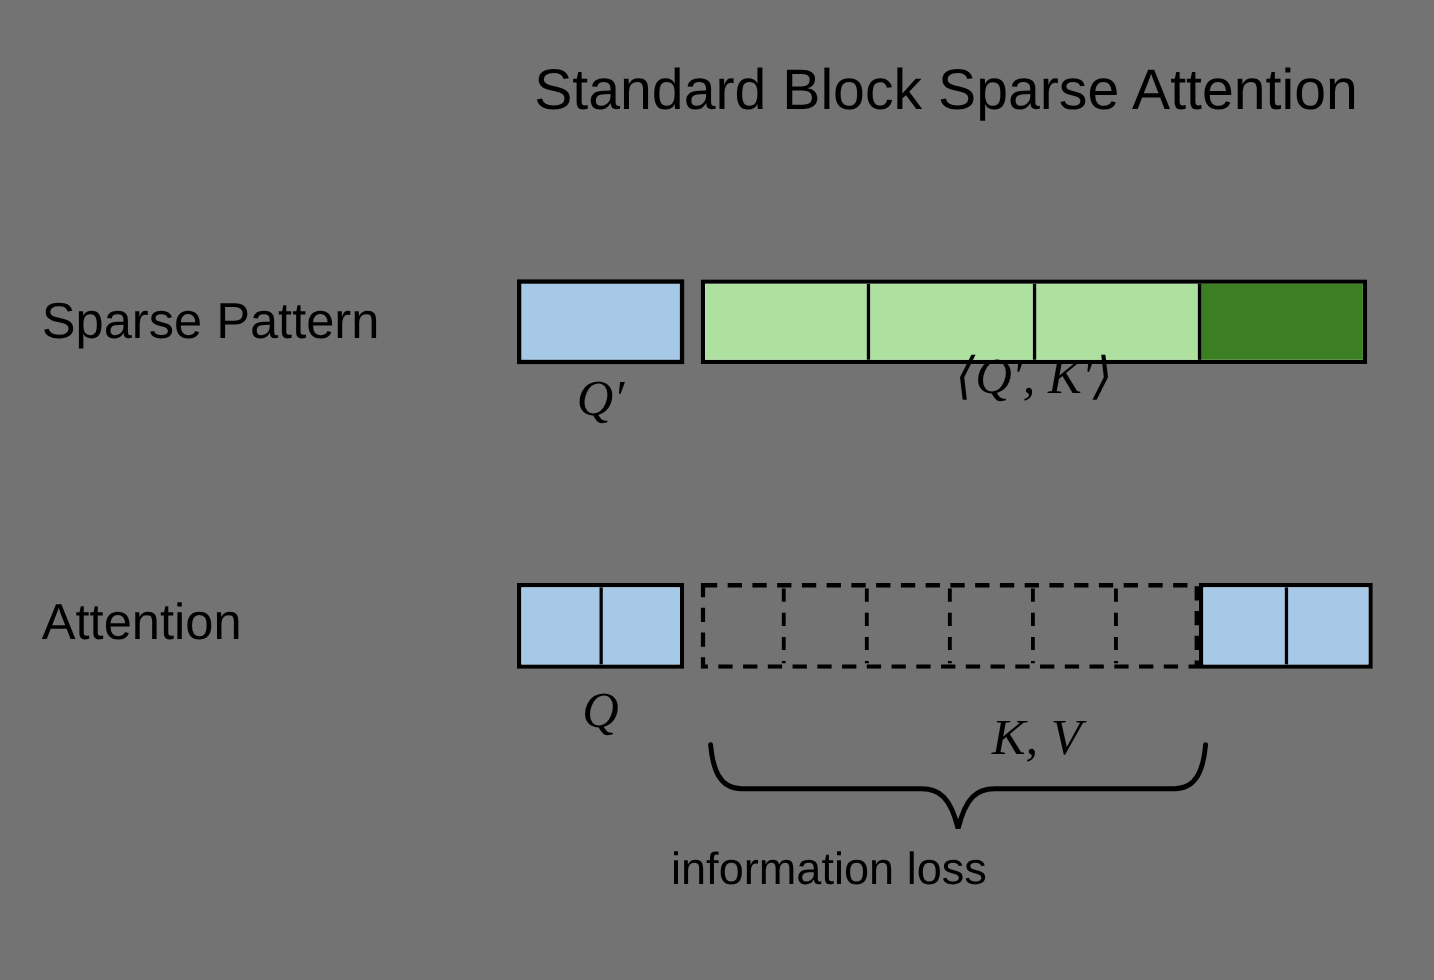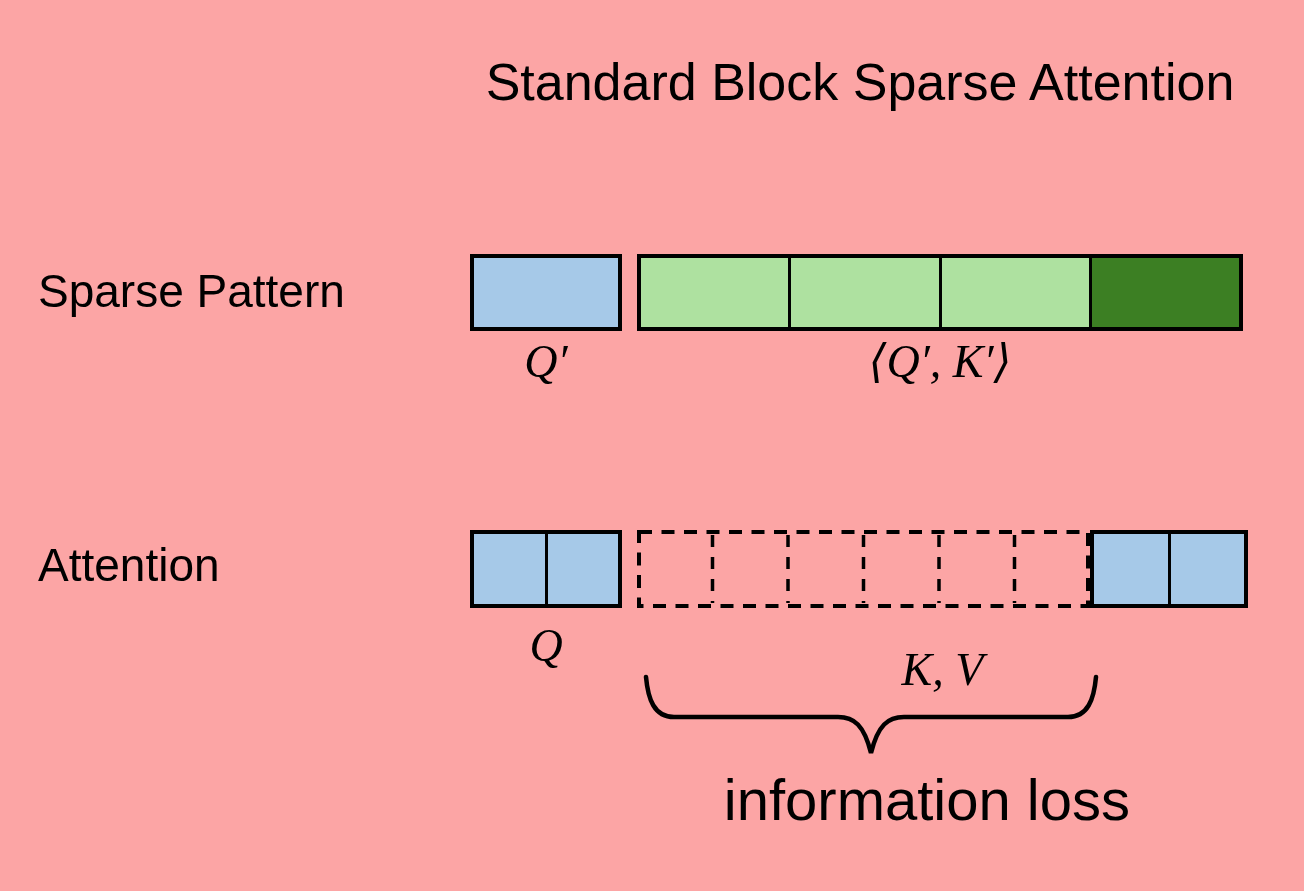--- a/index.html
+++ b/index.html
@@ -1,35 +1,35 @@
 <!DOCTYPE html>
 <html><head>
 <meta charset="utf-8">
 <style>
   html,body{margin:0;padding:0;background:#fff;}
   .canvas{
-    position:relative;width:1304px;height:891px;background:#fca5a5;
+    position:relative;width:1304px;height:891px;background:#737373;
     font-family:"Liberation Sans", sans-serif;color:#000;overflow:hidden;
   }
   .title{
     position:absolute;left:430px;top:54px;width:860px;
     text-align:center;font-size:52px;line-height:1.1;white-space:nowrap;
   }
   .row-label{position:absolute;font-size:46px;line-height:1.1;white-space:nowrap;}
   .block{
     position:absolute;box-sizing:border-box;border:4px solid #000;
     display:flex;background:#fff;
   }
   .block .cell{flex:1;}
   .block .cell + .cell{border-left:3px solid #000;}
   .math{
     position:absolute;font-family:"Liberation Serif","DejaVu Serif","DejaVu Sans",serif;
     font-style:italic;font-size:46px;line-height:1.15;text-align:center;white-space:nowrap;
   }
-  .caption{position:absolute;font-size:58px;line-height:1.1;text-align:right;white-space:nowrap;}
+  .caption{position:absolute;font-size:41px;line-height:1.1;text-align:left;white-space:nowrap;}
   svg{position:absolute;display:block;}
 </style>
 </head>
 <body>
 
 <div class="canvas">
 
   <div class="title">Standard Block Sparse Attention</div>
 
   <div class="row-label" style="left:38px;top:540px;">Attention</div>
@@ -40,21 +40,21 @@
     </div>
 
   <div class="block" style="left:637px;top:254px;width:606px;height:77px;">
       <div class="cell" style="background: rgb(174, 225, 160);"></div>
       <div class="cell" style="background: rgb(174, 225, 160);"></div>
       <div class="cell" style="background: rgb(174, 225, 160);"></div>
       <div class="cell" style="background: rgb(60, 127, 35);"></div>
     </div>
 
   <div class="math" style="left:470px;top:336px;width:152px;">Q′</div>
-  <div class="math" style="left:637px;top:336px;width:606px;text-align:center;">⟨Q′, K′⟩</div>
+  <div class="math" style="left:637px;top:316px;width:606px;text-align:center;">⟨Q′, K′⟩</div>
 
   <div class="block" style="left:470px;top:530px;width:152px;height:78px;">
       <div class="cell" style="background: rgb(166, 201, 232);"></div>
       <div class="cell" style="background: rgb(166, 201, 232);"></div>
     </div>
 
   <svg style="left:637px;top:530px;" width="453" height="78" viewBox="0 0 453 78">
     <rect x="2" y="2" width="449" height="74" fill="none" stroke="#000" stroke-width="4" stroke-dasharray="13 9.5"></rect>
     <g id="dashed-dividers" stroke="#000" stroke-width="3.5" stroke-dasharray="12 10">
         <line x1="75.5" x2="75.5" y1="5" y2="73"></line>

